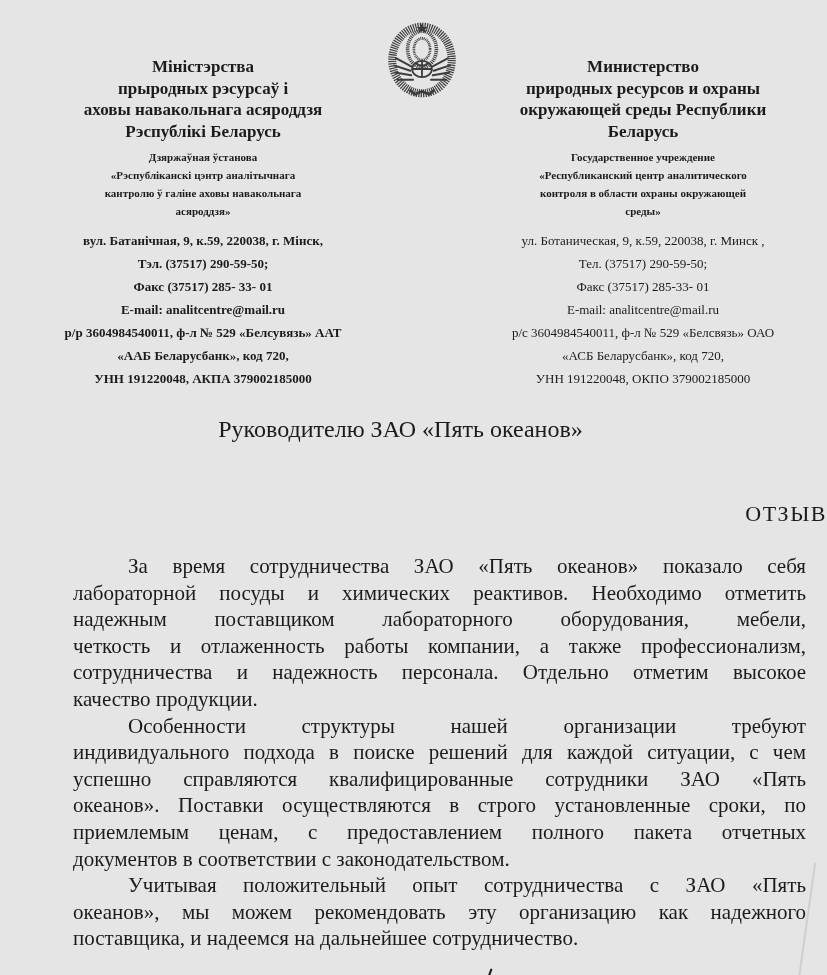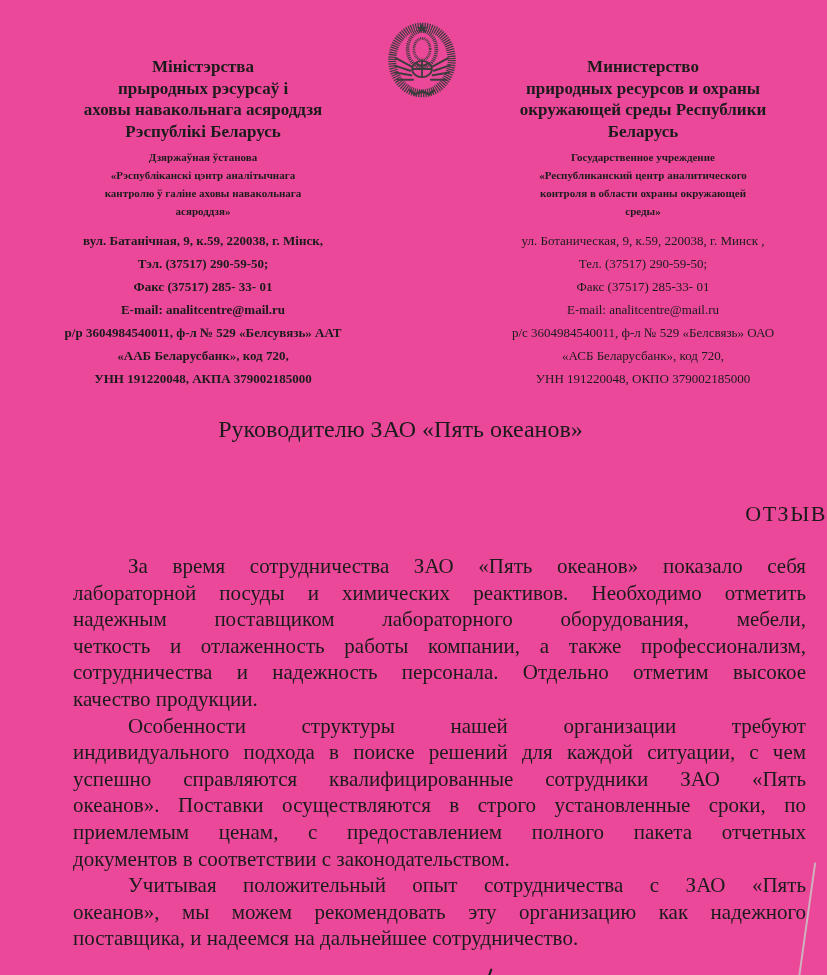--- a/index.html
+++ b/index.html
@@ -2,21 +2,21 @@
 <html lang="ru"><head>
 <meta charset="utf-8">
 <style>
   * { margin: 0; padding: 0; box-sizing: border-box; }
   html, body { background: #ffffff; }
   .page {
     position: relative;
     width: 827px;
     height: 975px;
     margin: 0 auto;
-    background: #ec4899;
+    background: #e5e5e5;
     color: #1b1b1b;
     font-family: "Liberation Serif", "DejaVu Serif", serif;
     overflow: hidden;
   }
 
   
   .letterhead { display: flex; padding-top: 18px; }
   .lh-col { text-align: center; }
   .lh-left  { width: 292px; margin-left: 57px; padding-top: 38px; }
   .lh-emblem { width: 146px; display: flex; justify-content: center; align-items: flex-start; padding-top: 2px; }

